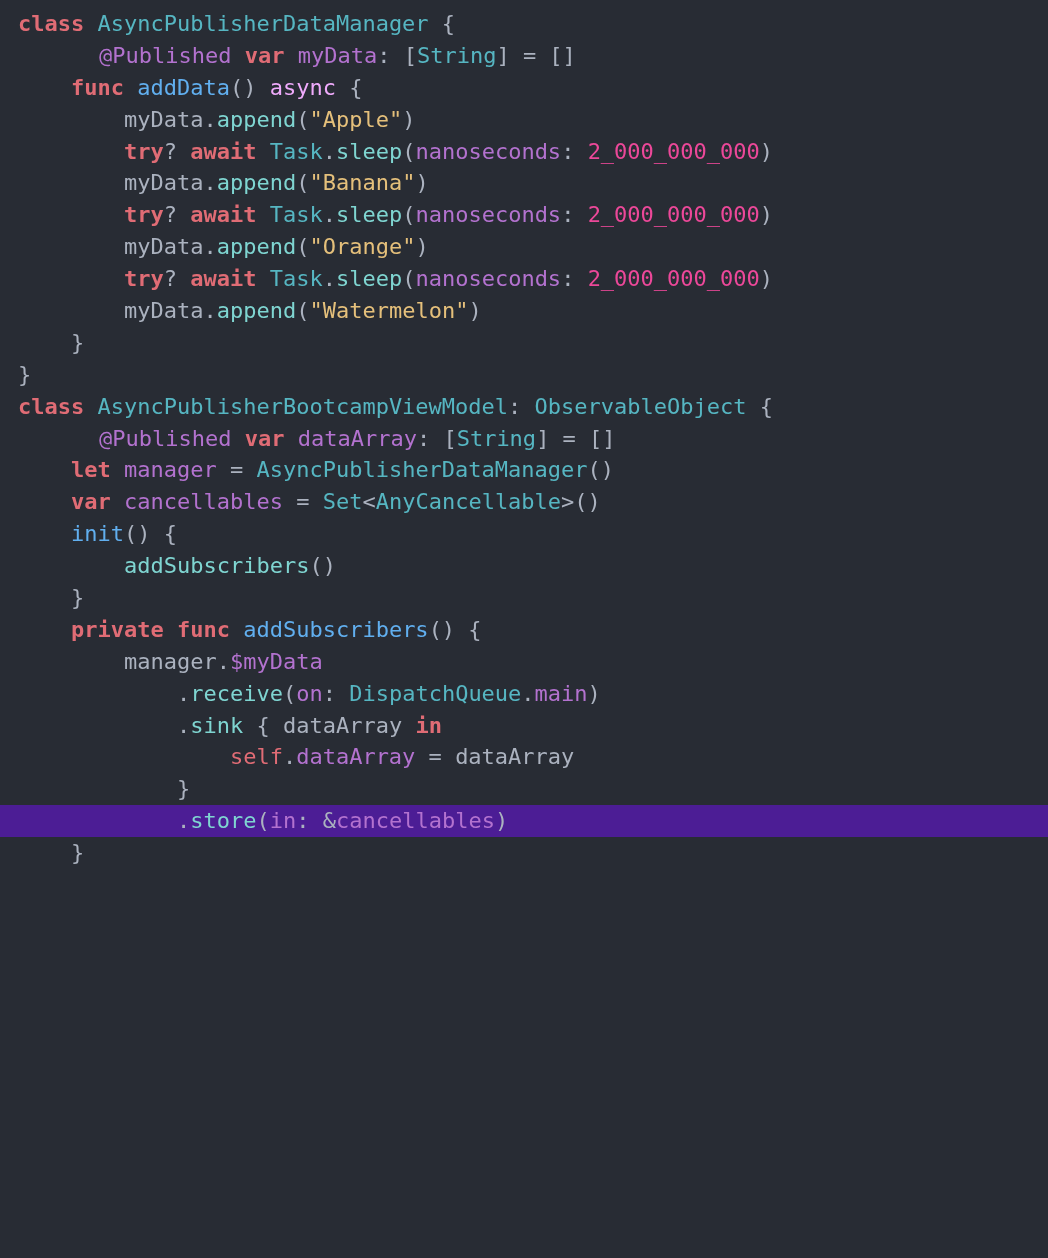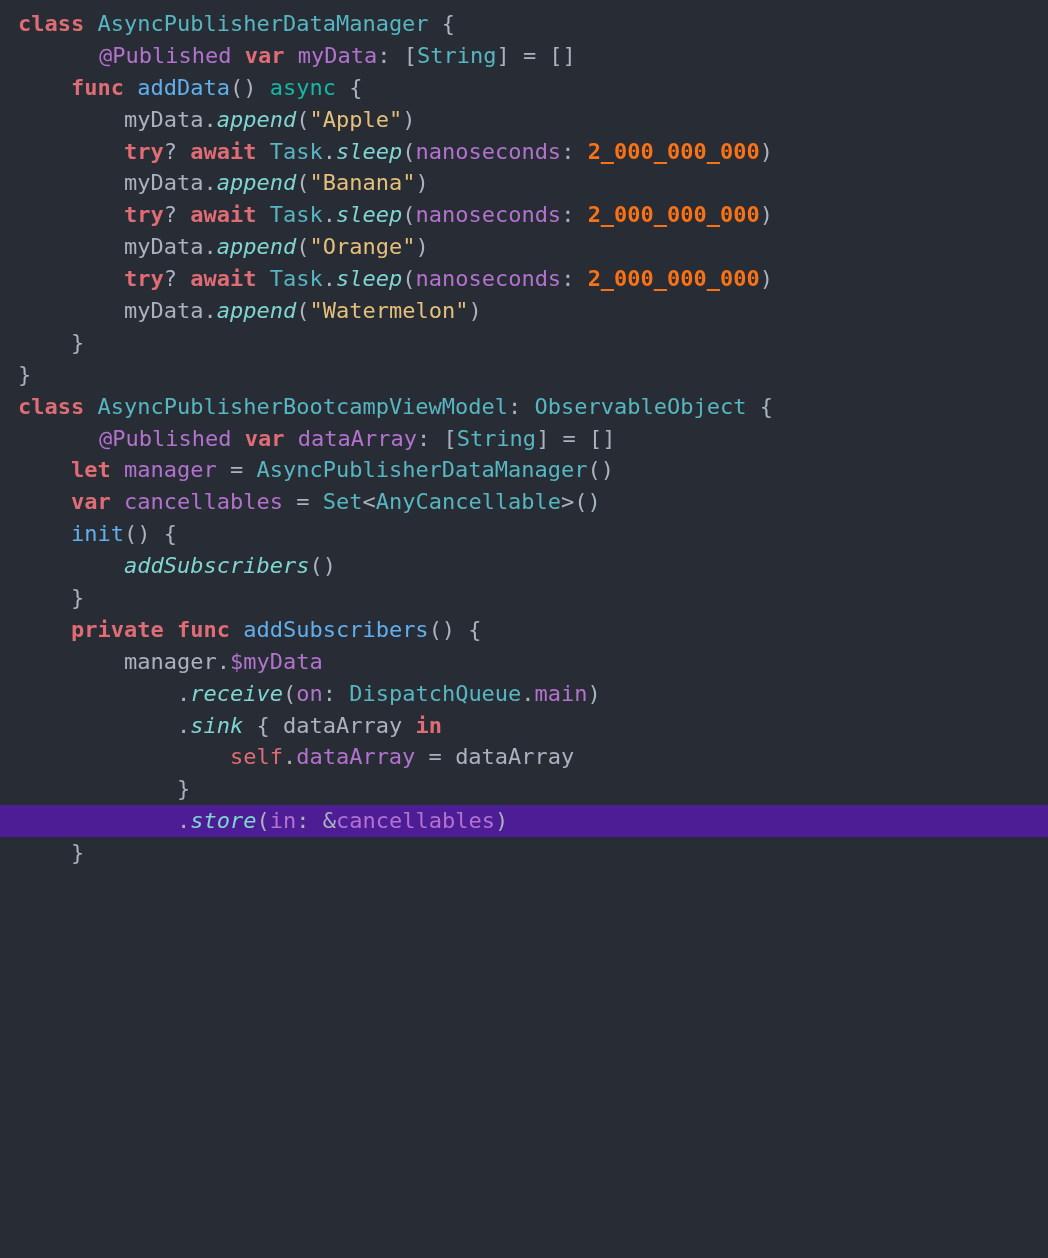--- a/index.html
+++ b/index.html
@@ -23,24 +23,24 @@
   .line.hl {
     background: #4c1d95;
   }
   .tok { white-space: pre; }          
   .kw-strong { color: #e06c75; font-weight: bold; }
   .type { color: #56b6c2; }        
   .type2 { color: #56b6c2; }       
   .attr { color: #b372cf; margin-left: 28px; }        
   .prop { color: #b372cf; }        
   .def  { color: #61afef; }        
-  .fn   { color: #7fd5d1; font-style: italic; }
+  .fn   { color: #7fd5d1; }
   .ident { color: #abb2bf; }       
   .str { color: #e5c07b; }         
-  .num { color: #f97316; font-weight: bold; }         
+  .num { color: #ec4899; }         
   .punct { color: #abb2bf; }
-  .async { color: #14b8a6; }
+  .async { color: #f0abfc; }
   .selfkw { color: #e06c75; }
 </style>
 </head>
 <body>
 
 <div class="editor" id="editor"><div class="line"><span class="tok kw-strong">class </span><span class="tok type">AsyncPublisherDataManager</span><span class="tok punct"> {</span></div><div class="line">    <span class="tok attr">@Published </span><span class="tok kw-strong">var </span><span class="tok prop">myData</span><span class="tok punct">: [</span><span class="tok type2">String</span><span class="tok punct">] = []</span></div><div class="line"><span class="tok punct"></span></div><div class="line">    <span class="tok kw-strong">func </span><span class="tok def">addData</span><span class="tok punct">() </span><span class="tok async">async</span><span class="tok punct"> {</span></div><div class="line">        <span class="tok ident">myData</span><span class="tok punct">.</span><span class="tok fn">append</span><span class="tok punct">(</span><span class="tok str">"Apple"</span><span class="tok punct">)</span></div><div class="line">        <span class="tok kw-strong">try</span><span class="tok punct">? </span><span class="tok kw-strong">await </span><span class="tok type2">Task</span><span class="tok punct">.</span><span class="tok fn">sleep</span><span class="tok punct">(</span><span class="tok prop">nanoseconds</span><span class="tok punct">: </span><span class="tok num">2_000_000_000</span><span class="tok punct">)</span></div><div class="line">        <span class="tok ident">myData</span><span class="tok punct">.</span><span class="tok fn">append</span><span class="tok punct">(</span><span class="tok str">"Banana"</span><span class="tok punct">)</span></div><div class="line">        <span class="tok kw-strong">try</span><span class="tok punct">? </span><span class="tok kw-strong">await </span><span class="tok type2">Task</span><span class="tok punct">.</span><span class="tok fn">sleep</span><span class="tok punct">(</span><span class="tok prop">nanoseconds</span><span class="tok punct">: </span><span class="tok num">2_000_000_000</span><span class="tok punct">)</span></div><div class="line">        <span class="tok ident">myData</span><span class="tok punct">.</span><span class="tok fn">append</span><span class="tok punct">(</span><span class="tok str">"Orange"</span><span class="tok punct">)</span></div><div class="line">        <span class="tok kw-strong">try</span><span class="tok punct">? </span><span class="tok kw-strong">await </span><span class="tok type2">Task</span><span class="tok punct">.</span><span class="tok fn">sleep</span><span class="tok punct">(</span><span class="tok prop">nanoseconds</span><span class="tok punct">: </span><span class="tok num">2_000_000_000</span><span class="tok punct">)</span></div><div class="line">        <span class="tok ident">myData</span><span class="tok punct">.</span><span class="tok fn">append</span><span class="tok punct">(</span><span class="tok str">"Watermelon"</span><span class="tok punct">)</span></div><div class="line">    <span class="tok punct">}</span></div><div class="line"><span class="tok punct">}</span></div><div class="line"><span class="tok punct"></span></div><div class="line"><span class="tok punct"></span></div><div class="line"><span class="tok punct"></span></div><div class="line"><span class="tok kw-strong">class </span><span class="tok type">AsyncPublisherBootcampViewModel</span><span class="tok punct">: </span><span class="tok type2">ObservableObject</span><span class="tok punct"> {</span></div><div class="line">    <span class="tok attr">@Published </span><span class="tok kw-strong">var </span><span class="tok prop">dataArray</span><span class="tok punct">: [</span><span class="tok type2">String</span><span class="tok punct">] = []</span></div><div class="line">    <span class="tok kw-strong">let </span><span class="tok prop">manager</span><span class="tok punct"> = </span><span class="tok type">AsyncPublisherDataManager</span><span class="tok punct">()</span></div><div class="line">    <span class="tok kw-strong">var </span><span class="tok prop">cancellables</span><span class="tok punct"> = </span><span class="tok type2">Set</span><span class="tok punct">&lt;</span><span class="tok type2">AnyCancellable</span><span class="tok punct">&gt;()</span></div><div class="line"><span class="tok punct"></span></div><div class="line">    <span class="tok def">init</span><span class="tok punct">() {</span></div><div class="line">        <span class="tok fn">addSubscribers</span><span class="tok punct">()</span></div><div class="line">    <span class="tok punct">}</span></div><div class="line"><span class="tok punct"></span></div><div class="line">    <span class="tok kw-strong">private </span><span class="tok kw-strong">func </span><span class="tok def">addSubscribers</span><span class="tok punct">() {</span></div><div class="line">        <span class="tok ident">manager</span><span class="tok punct">.</span><span class="tok prop">$myData</span></div><div class="line">            <span class="tok punct">.</span><span class="tok fn">receive</span><span class="tok punct">(</span><span class="tok prop">on</span><span class="tok punct">: </span><span class="tok type2">DispatchQueue</span><span class="tok punct">.</span><span class="tok prop">main</span><span class="tok punct">)</span></div><div class="line">            <span class="tok punct">.</span><span class="tok fn">sink</span><span class="tok punct"> { </span><span class="tok ident">dataArray </span><span class="tok kw-strong">in</span></div><div class="line">                <span class="tok selfkw">self</span><span class="tok punct">.</span><span class="tok prop">dataArray</span><span class="tok punct"> = </span><span class="tok ident">dataArray</span></div><div class="line">            <span class="tok punct">}</span></div><div class="line hl">            <span class="tok punct">.</span><span class="tok fn">store</span><span class="tok punct">(</span><span class="tok prop">in</span><span class="tok punct">: &amp;</span><span class="tok prop">cancellables</span><span class="tok punct">)</span></div><div class="line">    <span class="tok punct">}</span></div></div>
 
 </body></html>

